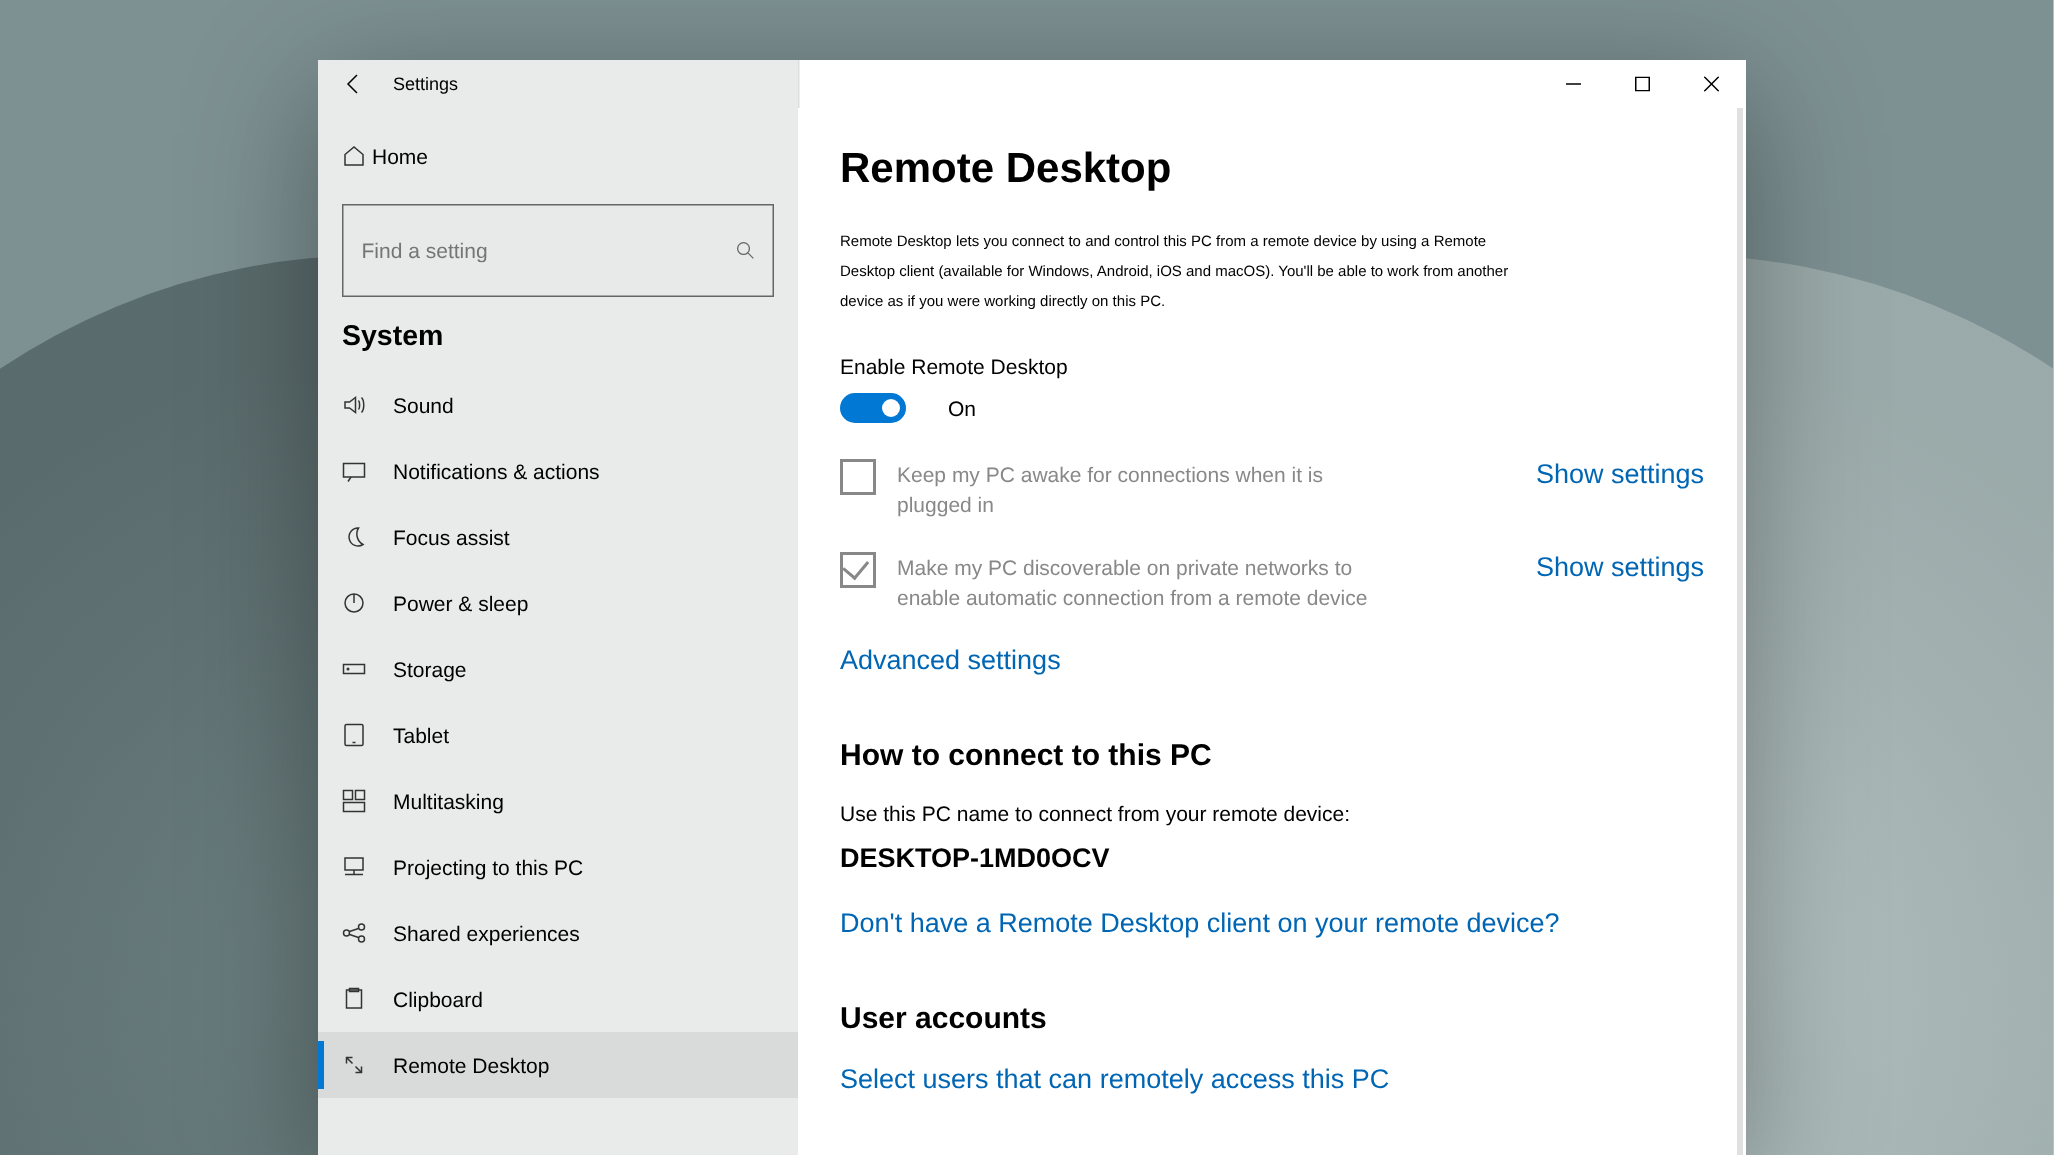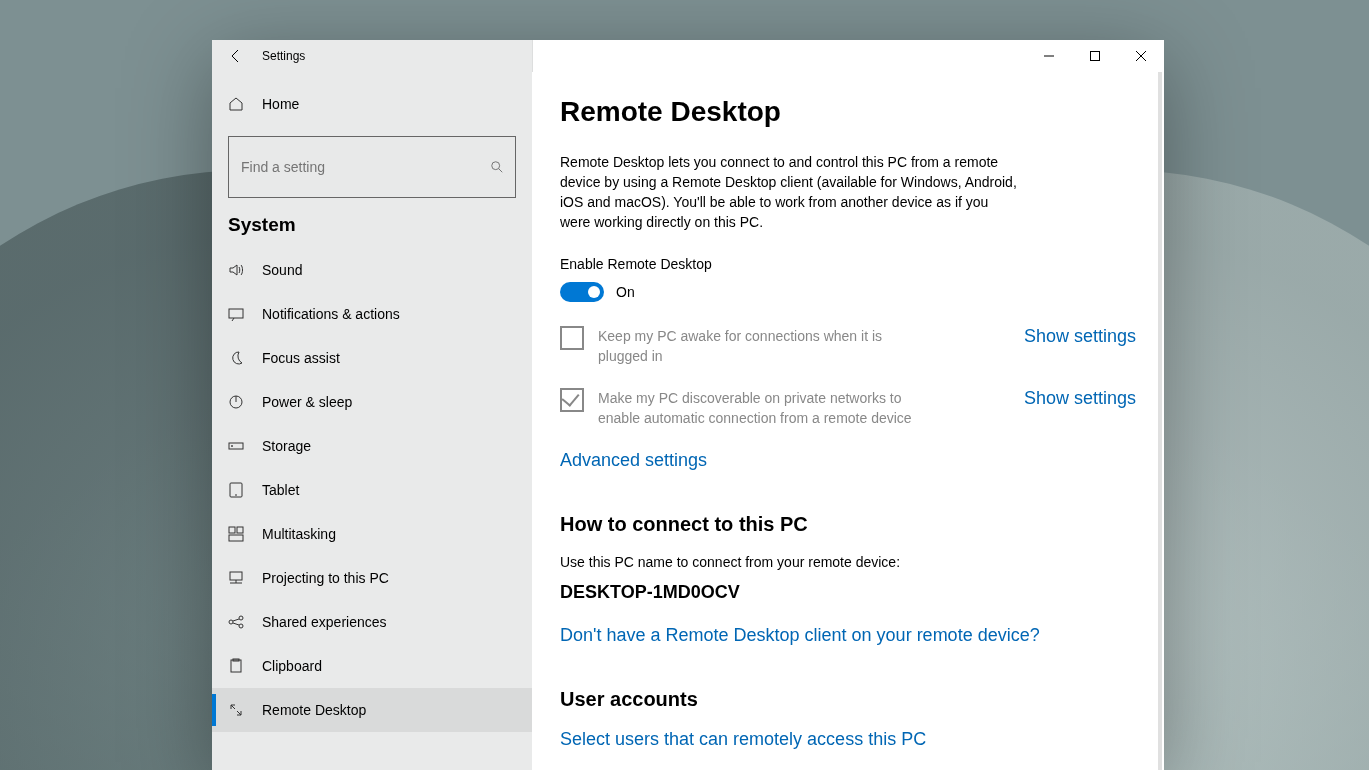--- a/index.html
+++ b/index.html
@@ -15,36 +15,36 @@
 .sidebar{width:320px;position:absolute;left:0;top:0;bottom:0;background:rgba(231,232,232,0.90);border-right:1px solid rgba(0,0,0,0.05);backdrop-filter:blur(40px);}
 .content{position:absolute;left:320px;right:0;top:32px;bottom:0;background:#fff;overflow-y:auto;}
 .titlebar{position:absolute;top:0;left:0;right:0;height:32px;display:flex;align-items:center;z-index:5;}
 .titlebar .title-area{display:flex;align-items:center;height:32px;gap:18px;padding-left:16px;}
 .app-title{font-size:12px;color:#000;}
 .back{width:16px;height:16px;display:flex;align-items:center;justify-content:center;color:#000;cursor:pointer;}
 .captions{margin-left:auto;display:flex;}
 .capt{width:46px;height:32px;display:flex;align-items:center;justify-content:center;cursor:pointer;}
 .capt svg{width:10px;height:10px;stroke:#000;stroke-width:1;fill:none;}
 
-.nav-home{display:flex;align-items:center;height:44px;padding-left:16px;gap:18px;margin-top:42px;cursor:pointer;}
+.nav-home{display:flex;align-items:center;height:44px;padding-left:16px;gap:4px;margin-top:42px;cursor:pointer;}
 .icon{width:16px;height:16px;display:inline-flex;align-items:center;justify-content:center;color:#333;flex:0 0 16px;}
 .search-wrap{padding:10px 16px 8px;}
 .search{display:flex;align-items:center;height:32px;border:1px solid #666;background:#e8e9e9;padding:14px 10px;}
 .search input{flex:1;border:none;background:transparent;outline:none;font-size:14px;color:#666;}
 .section-header{font-weight:600;font-size:19px;padding:8px 16px 12px;}
 .nav-item{display:flex;align-items:center;height:44px;padding-left:16px;gap:18px;cursor:pointer;position:relative;}
 .nav-item.active{background:rgba(0,0,0,0.07);}
 .nav-item.active::before{content:"";position:absolute;left:0;top:6px;bottom:6px;width:4px;background:#0078d4;}
 .nav-label{font-size:14px;color:#000;}
 
 .content-inner{padding:24px 28px 40px;max-width:620px;}
 h1{font-size:28px;font-weight:600;margin:0 0 24px;}
-.desc{font-size:14px;line-height:20px;margin:0 0 24px;max-width:460px;}
+.desc{font-size:10px;line-height:20px;margin:0 0 24px;max-width:460px;}
 .sub-label{font-size:14px;margin:0 0 10px;}
-.toggle-row{display:flex;align-items:center;gap:12px;margin-bottom:24px;}
+.toggle-row{display:flex;align-items:center;gap:28px;margin-bottom:24px;}
 .toggle{width:44px;height:20px;background:#0078d4;border-radius:20px;position:relative;cursor:pointer;}
 .toggle .knob{width:12px;height:12px;background:#fff;border-radius:50%;position:absolute;top:4px;right:4px;}
 .option-row{display:flex;gap:14px;align-items:flex-start;margin-bottom:22px;}
 .checkbox{width:20px;height:20px;border:2px solid #888;flex:0 0 20px;position:relative;}
 .checkbox.checked::after{content:"";position:absolute;left:3px;top:0px;width:9px;height:13px;border-right:2px solid #888;border-bottom:2px solid #888;transform:rotate(40deg);}
 .option-row .opt-label{color:#888;max-width:320px;line-height:20px;font-size:14px;}
 .option-row .link{margin-left:auto;}
 .link{color:#0066b4;font-size:18px;cursor:pointer;}
 h2{font-size:20px;font-weight:600;margin:42px 0 18px;}
 .pc-name{font-size:18px;margin:0 0 22px;font-weight:bold;}

